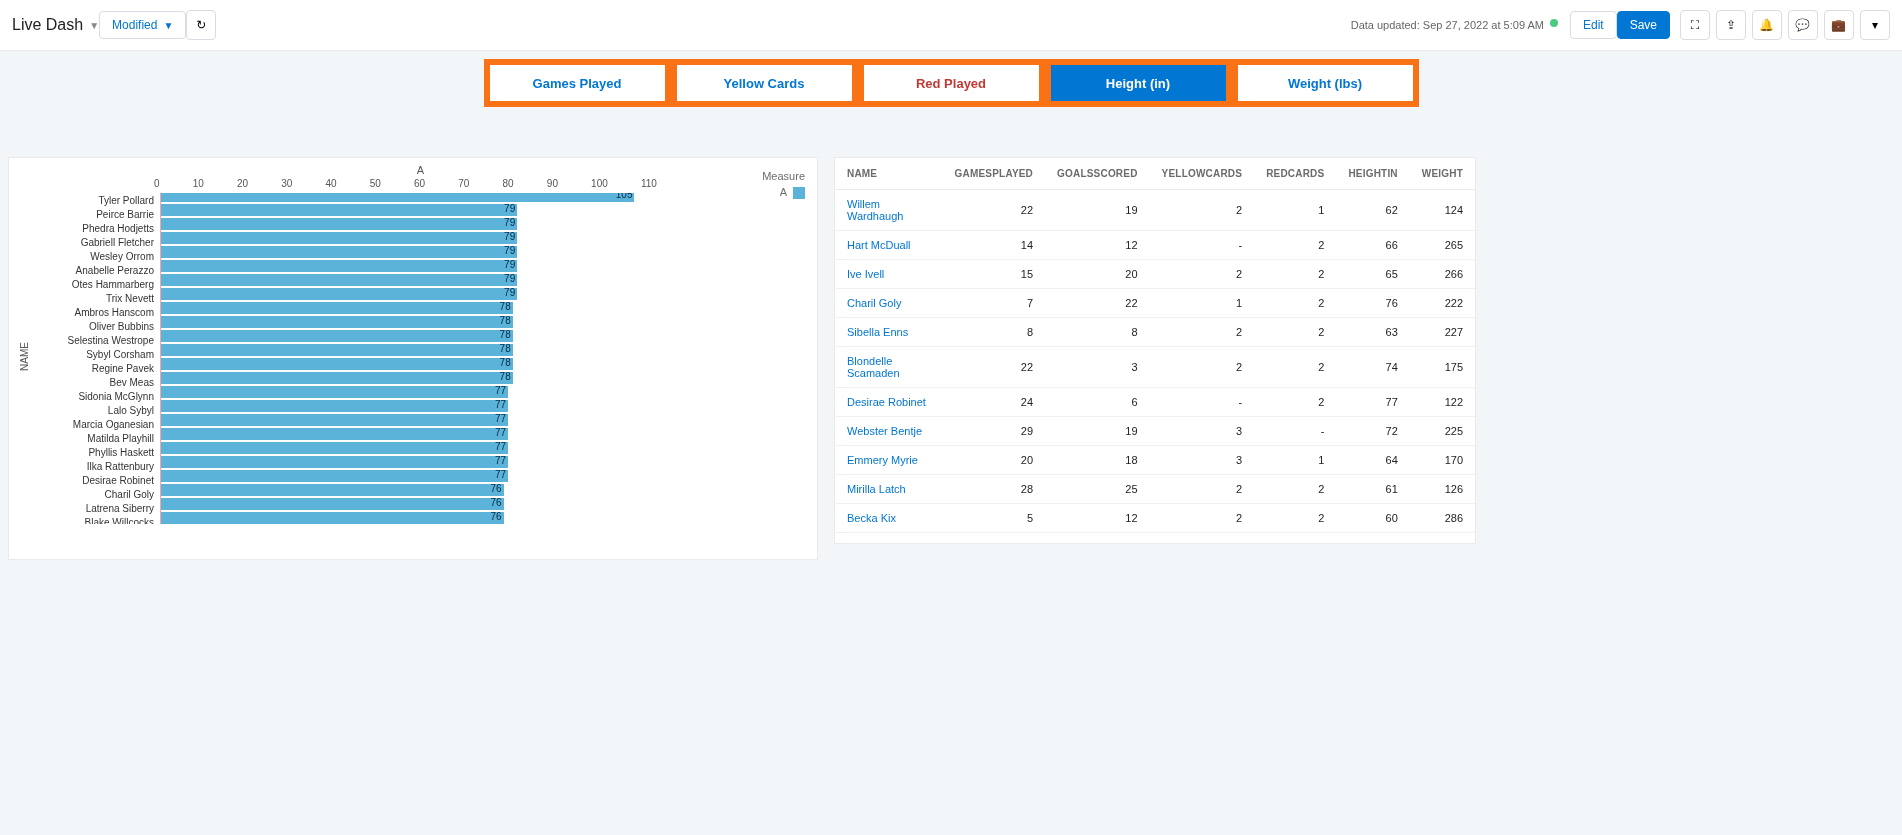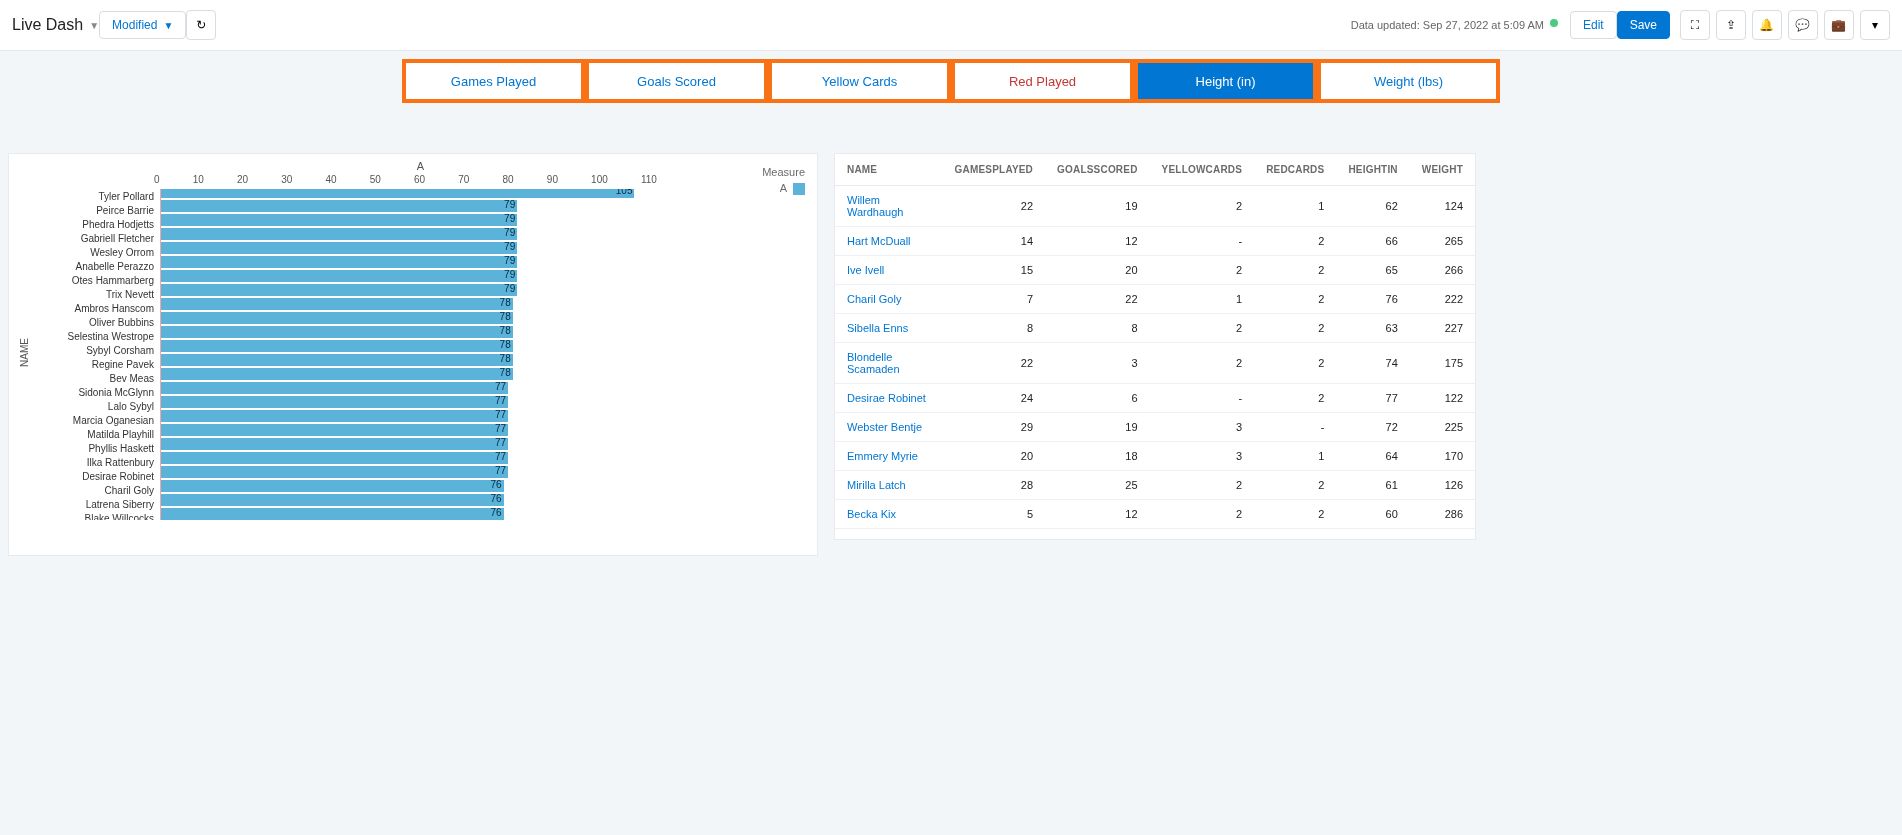--- a/index.html
+++ b/index.html
@@ -8,21 +8,21 @@
 .caret-sm{font-size:10px;margin-left:6px;color:#888}
 .btn{background:#fff;border:1px solid #d8dde3;border-radius:4px;padding:6px 12px;font-size:12px;cursor:pointer;display:inline-flex;align-items:center;gap:6px}
 .btn-plain{background:#fff;color:#0176d3;border:1px solid #d8dde3}
 .btn-primary{background:#0176d3;color:#fff;border:1px solid #0176d3}
 .btn-icon{width:30px;height:30px;padding:0;justify-content:center}
 .spacer{flex:1}
 .status{font-size:11px;color:#666;display:flex;gap:6px}
 .dot{width:8px;height:8px;border-radius:50%;background:#4bca81}
 .icon-row{display:flex;gap:6px;margin-left:10px}
 .tabbar{display:flex;justify-content:center;background:#f3f6f9;padding-top:8px}
-.tab{background:#fff;border:4px solid #f97316;height:36px;display:flex;align-items:center;justify-content:center;min-width:175px;font-size:13px;font-weight:400;color:#0176d3;cursor:pointer;position:relative}
+.tab{background:#fff;border:6px solid #f97316;height:36px;display:flex;align-items:center;justify-content:center;min-width:175px;font-size:13px;font-weight:700;color:#0176d3;cursor:pointer;position:relative}
 .tab.active{background:#0176d3;color:#fff}
 .tab-alt{color:#c23934}
 .main{display:flex;gap:16px;padding:50px 8px 8px}
 .panel{background:#fff;border:1px solid #e8eaed;flex:none}
 .chart-panel{width:788px;height:385px;padding:6px 10px 10px;position:relative}
 .legend{position:absolute;right:12px;top:12px;font-size:11px;color:#6b6b6b;text-align:right}
 .legend .sw{display:inline-block;width:12px;height:12px;background:#5cb3d9;margin-left:6px;vertical-align:middle}
 .chart-wrap{display:flex;height:100%}
 .yaxis-title{writing-mode:vertical-rl;transform:rotate(180deg);font-size:10px;color:#555;align-self:center;margin-right:4px}
 .chart-body{flex:1;height:360px;overflow:hidden;position:relative;display:flex;flex-direction:column}
@@ -66,21 +66,20 @@
     <button class="btn btn-icon">⇪</button>
     <button class="btn btn-icon">🔔</button>
     <button class="btn btn-icon">💬</button>
     <button class="btn btn-icon">💼</button>
     <button class="btn btn-icon">▾</button>
   </div>
 </div>
 
 <div class="tabbar" id="tabs">
     <div class="tab">Games Played</div>
-    <div class="tab">Goals Scored</div>
     <div class="tab">Yellow Cards</div>
     <div class="tab tab-alt">Red Played</div>
     <div class="tab active">Height (in)</div>
     <div class="tab">Weight (lbs)</div>
   </div>
 
 <div class="main">
 
   <div class="panel chart-panel">
     <div class="legend">

